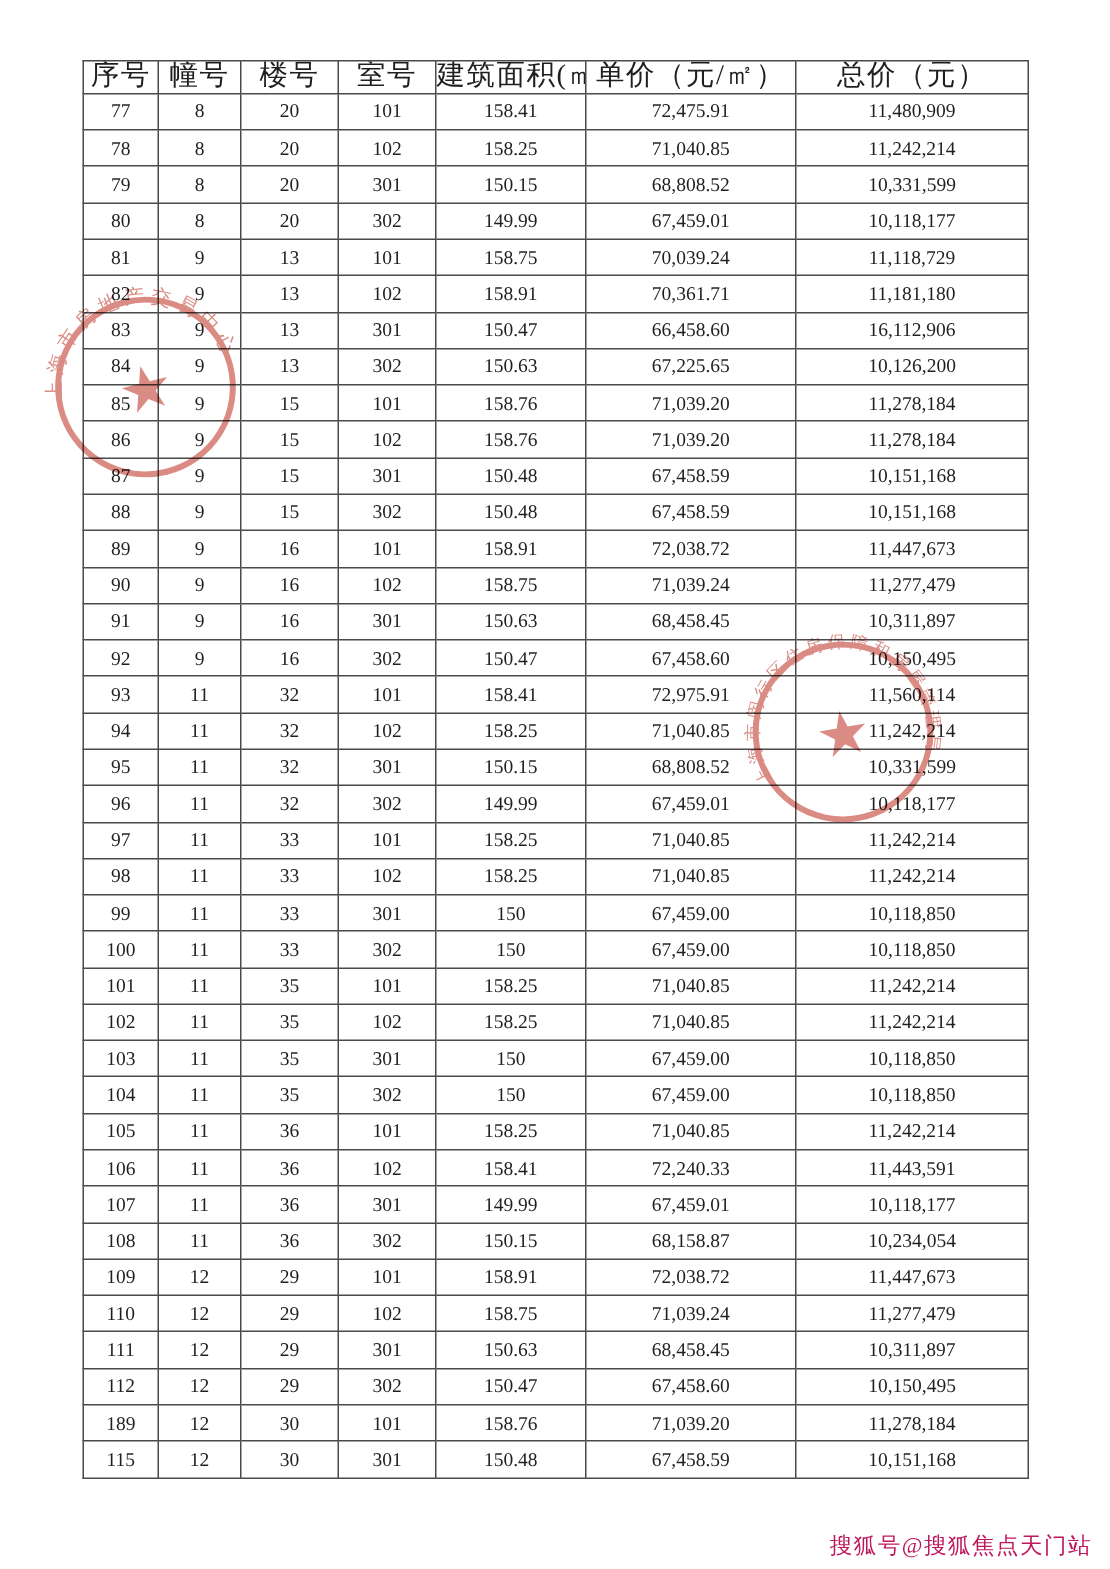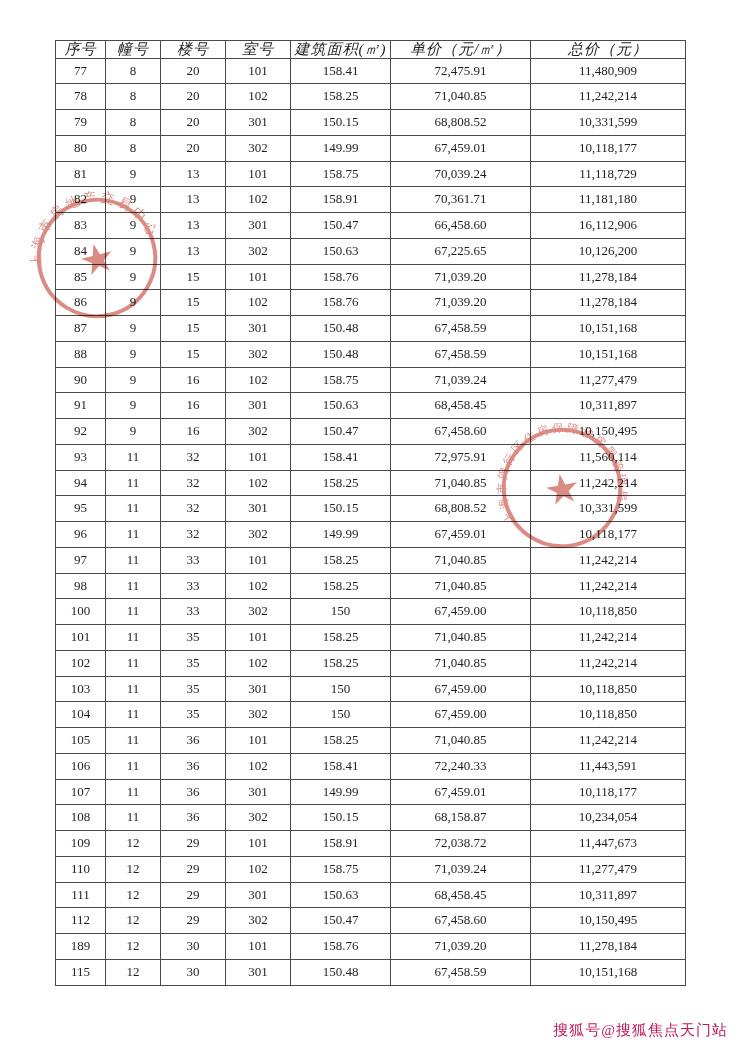--- a/index.html
+++ b/index.html
@@ -10,21 +10,21 @@
   }
   table.price {
     position:absolute; left:55px; top:40px; width:630px; height:946px;
     border-collapse:collapse; table-layout:fixed;
   }
   table.price th, table.price td {
     border:1px solid #4a4a4a; text-align:center; vertical-align:middle;
     font-size:13px; font-weight:normal; color:#1f1f1f; padding:0;
     line-height:1.1; white-space:nowrap; overflow:hidden;
   }
-  table.price thead th { font-size:15px; letter-spacing:1px;font-style:italic; }
+  table.price thead th { font-size:19px; letter-spacing:1px; }
 
   .stamp {
     position:absolute; width:150px; height:150px; pointer-events:none;
     opacity:0.58; mix-blend-mode:multiply;
   }
   .stamp svg { width:100%; height:100%; overflow:visible; }
   .stamp-left  { left:22px;  top:183px; transform:rotate(-14deg); }
   .stamp-right { left:487px; top:413px; transform:rotate(-10deg); }
   .stamp .ring { fill:none; stroke:currentColor; stroke-width:4.5; }
   .stamp .arc-text {
@@ -171,20 +171,29 @@
         <tr>
           <td>88</td>
           <td>9</td>
           <td>15</td>
           <td>302</td>
           <td>150.48</td>
           <td>67,458.59</td>
           <td>10,151,168</td>
         </tr>
         <tr>
+          <td>89</td>
+          <td>9</td>
+          <td>16</td>
+          <td>101</td>
+          <td>158.91</td>
+          <td>72,038.72</td>
+          <td>11,447,673</td>
+        </tr>
+        <tr>
           <td>90</td>
           <td>9</td>
           <td>16</td>
           <td>102</td>
           <td>158.75</td>
           <td>71,039.24</td>
           <td>11,277,479</td>
         </tr>
         <tr>
           <td>91</td>
@@ -250,20 +259,29 @@
           <td>11,242,214</td>
         </tr>
         <tr>
           <td>98</td>
           <td>11</td>
           <td>33</td>
           <td>102</td>
           <td>158.25</td>
           <td>71,040.85</td>
           <td>11,242,214</td>
+        </tr>
+        <tr>
+          <td>99</td>
+          <td>11</td>
+          <td>33</td>
+          <td>301</td>
+          <td>150</td>
+          <td>67,459.00</td>
+          <td>10,118,850</td>
         </tr>
         <tr>
           <td>100</td>
           <td>11</td>
           <td>33</td>
           <td>302</td>
           <td>150</td>
           <td>67,459.00</td>
           <td>10,118,850</td>
         </tr>

